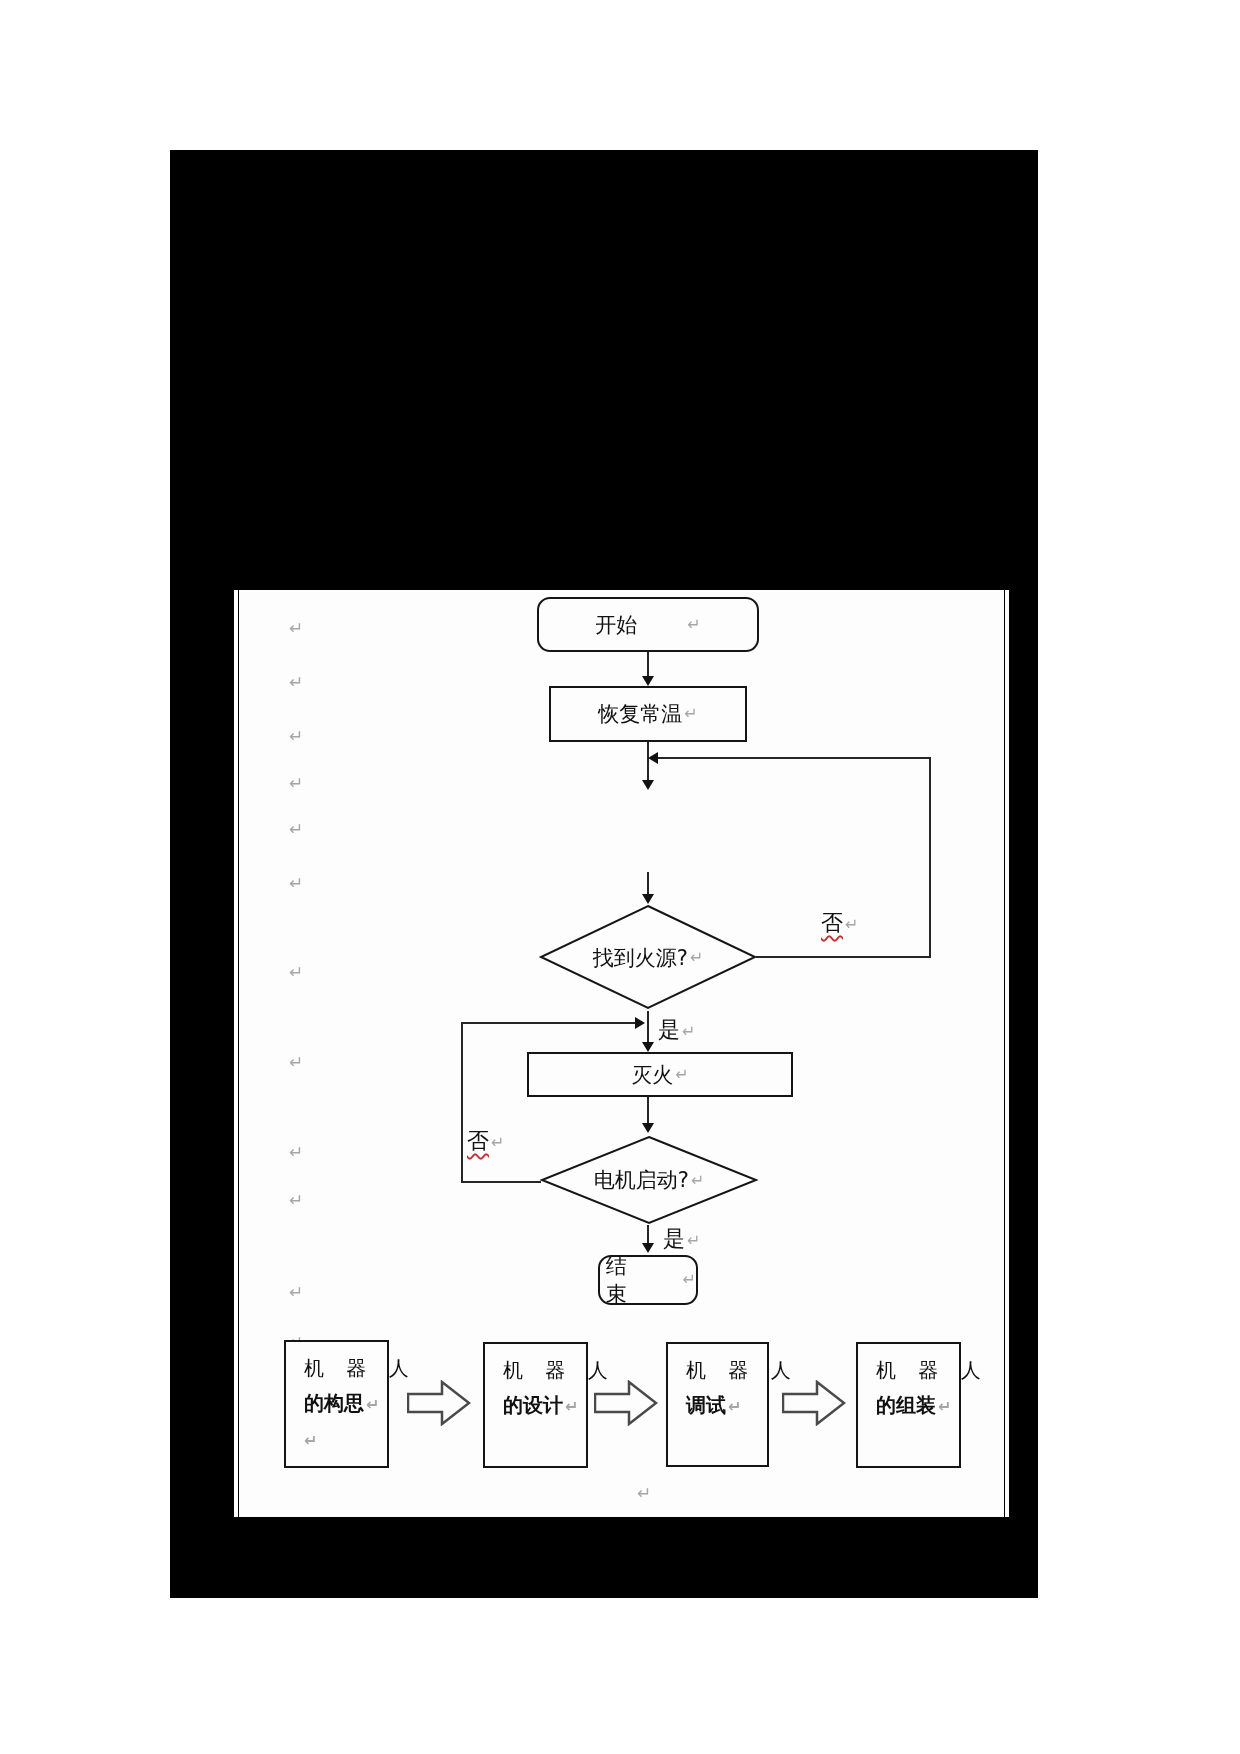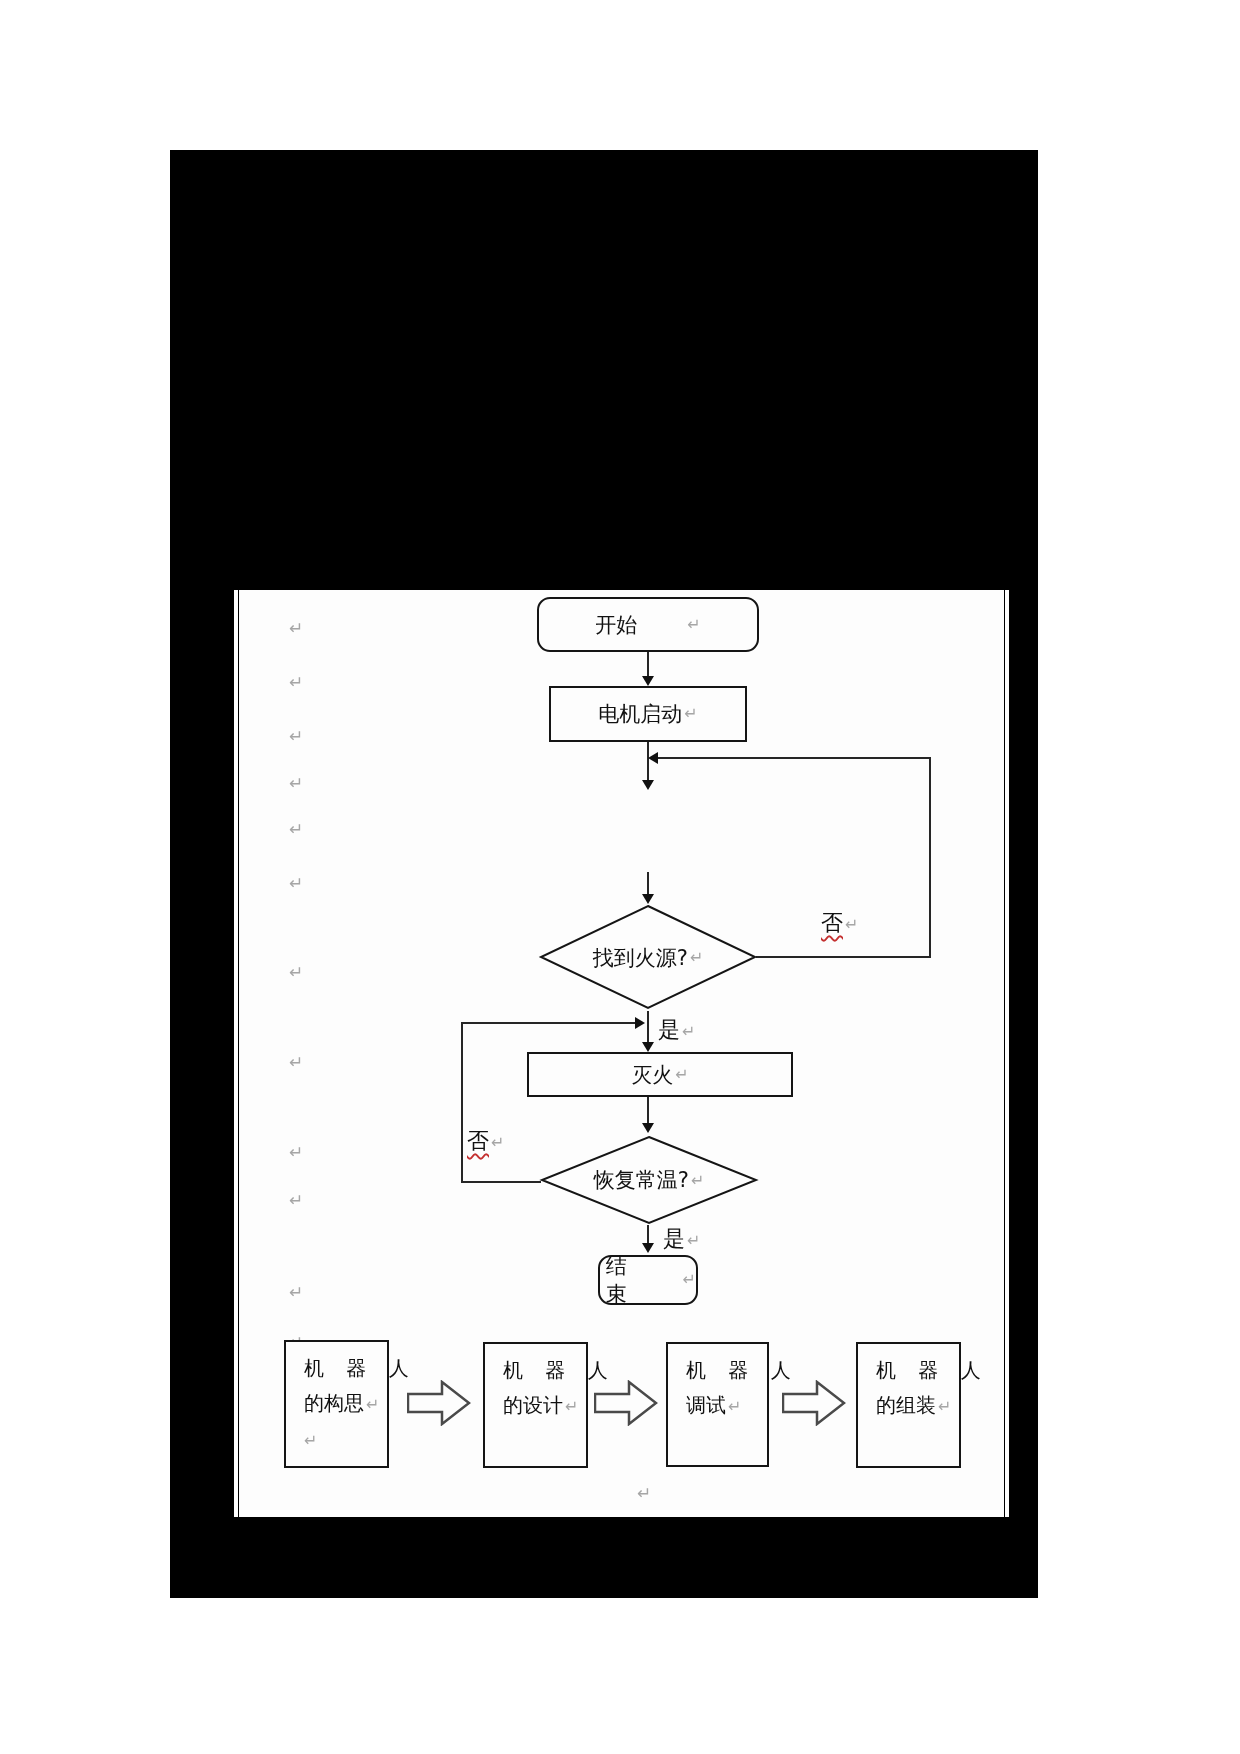--- a/index.html
+++ b/index.html
@@ -26,21 +26,21 @@
             text-decoration-color:#c43030;text-decoration-thickness:2px;text-underline-offset:5px;}
   .pilcrow{color:#a6a6a6;font-size:16px;margin-left:2px;}
   .mpil{position:absolute;color:#a6a6a6;font-size:17px;}
   .dwrap{position:absolute;}
   .dwrap svg{display:block;}
   .dlabel{position:absolute;inset:0;display:flex;align-items:center;justify-content:center;
           font-size:21px;color:#111;}
   .procbox{position:absolute;border:2px solid #151515;background:#fdfdfd;box-sizing:border-box;
            font-size:20px;color:#111;line-height:35px;padding:9px 8px 0 18px;}
   .procbox .l1{letter-spacing:8px;white-space:nowrap;}
-  .procbox .l2{white-space:nowrap;}
+  .procbox .l2{white-space:nowrap;font-weight:bold;}
   .parrow{position:absolute;}
 </style>
 </head>
 <body>
 
 <div class="page">
 
   <div class="panel"></div>
 
   <div class="doc">
@@ -61,21 +61,21 @@
 
     <div class="node rounded" style="left:298px;top:7px;width:222px;height:55px">
       <span>开始</span>
         <span class="pilcrow">↵</span>
     </div>
 
     <div class="vline" style="left:408px;top:62px;height:26px"></div>
     <div class="arr-down" style="left:403px;top:86px"></div>
 
     <div class="node" style="left:310px;top:96px;width:198px;height:56px">
-      <span>电机启动</span>
+      <span>恢复常温</span>
         <span class="pilcrow">↵</span>
     </div>
 
     <div class="vline" style="left:408px;top:152px;height:40px"></div>
     <div class="arr-down" style="left:403px;top:190px"></div>
 
     <div class="hline" style="left:418px;top:167px;width:273px"></div>
     <div class="arr-left" style="left:409px;top:162px"></div>
     <div class="vline" style="left:690px;top:167px;height:201px"></div>
     <div class="hline" style="left:517px;top:366px;width:175px"></div>
@@ -118,21 +118,21 @@
     </div>
 
     <div class="vline" style="left:408px;top:507px;height:28px"></div>
     <div class="arr-down" style="left:403px;top:533px"></div>
 
     <div class="dwrap" style="left:300px;top:545px;width:220px;height:90px">
       <svg width="220" height="90">
         <polygon points="110,2 217,45 110,88 3,45" fill="#fdfdfd" stroke="#151515" stroke-width="2"></polygon>
       </svg>
       <div class="dlabel">
-        <span>恢复常温?</span>
+        <span>电机启动?</span>
           <span class="pilcrow">↵</span>
       </div>
     </div>
 
     <div class="vline" style="left:408px;top:635px;height:20px"></div>
     <div class="arr-down" style="left:403px;top:653px"></div>
     <div class="branch" style="left:424px;top:634px">
       <span>是</span><span class="pilcrow">↵</span>
     </div>
 

